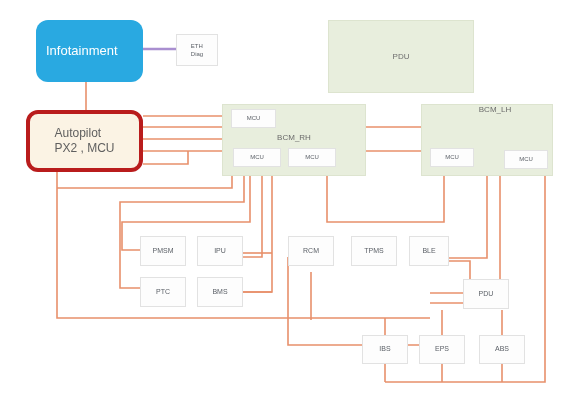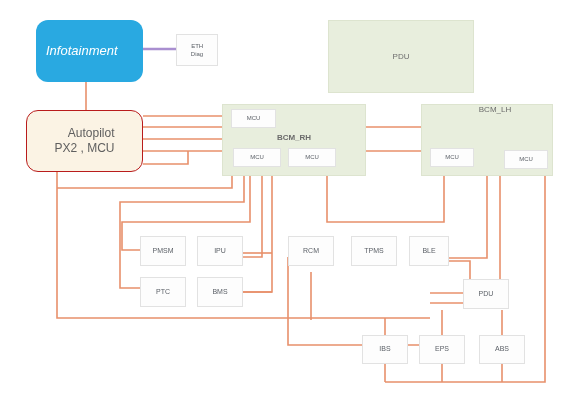--- a/index.html
+++ b/index.html
@@ -22,38 +22,38 @@
     width: 584px;
     height: 410px;
     pointer-events: none;
   }
   .node {
     position: absolute;
     box-sizing: border-box;
     display: flex;
     align-items: center;
     justify-content: center;
-    text-align: right;
+    text-align: left;
     line-height: 1.25;
   }
   
   .infotainment {
     background: #29a9e1;
     border-radius: 12px;
     color: #ffffff;
     font-size: 13px;
     justify-content: flex-start;
     padding-left: 10px;
     text-align: left;
     z-index: 5;
   }
   
   .autopilot {
     background: #fbf3e4;
-    border: 1px solid #b91c1c;
+    border: 4px solid #b91c1c;
     border-radius: 12px;
     color: #5f5f5f;
     font-size: 12px;
     z-index: 5;
   }
   
   .green-block {
     background: #e8eedd;
     border: 1px solid #dde4cf;
     color: #6b6b6b;
@@ -141,21 +141,21 @@
       <path d="M 442 310 L 442 336"></path>
       <path d="M 502 310 L 502 336"></path>
 
       <path d="M 385 364 L 385 382"></path>
       <path d="M 442 364 L 442 382"></path>
       <path d="M 502 364 L 502 382"></path>
 
     </g>
   </svg>
 
-  <div class="node infotainment" style="left:36px; top:20px; width:107px; height:62px;font-style:italic;">
+  <div class="node infotainment" style="left:36px; top:20px; width:107px; height:62px;">
     <div>
       <div>Infotainment</div>
     </div>
   </div>
 
   <div class="node white-box eth-box" style="left:176px; top:34px; width:42px; height:32px;">
     <div>
       <div>ETH</div>
       <div>Diag</div>
     </div>
@@ -166,21 +166,21 @@
   </div>
 
   <div class="node autopilot" style="left:26px; top:110px; width:117px; height:62px;">
     <div>
       <div>Autopilot</div>
       <div>PX2 , MCU</div>
     </div>
   </div>
 
   <div class="node green-block" style="left:222px; top:104px; width:144px; height:72px;">
-    <span class="gb-label" style="margin-top:28px;font-weight:bold;">BCM_RH</span>
+    <span class="gb-label" style="margin-top:28px;">BCM_RH</span>
   </div>
   <div class="node white-box mini" style="left:231px; top:109px; width:45px; height:19px;">
     <span>MCU</span>
   </div>
   <div class="node white-box mini" style="left:233px; top:148px; width:48px; height:19px;">
     <span>MCU</span>
   </div>
   <div class="node white-box mini" style="left:288px; top:148px; width:48px; height:19px;">
     <span>MCU</span>
   </div>

